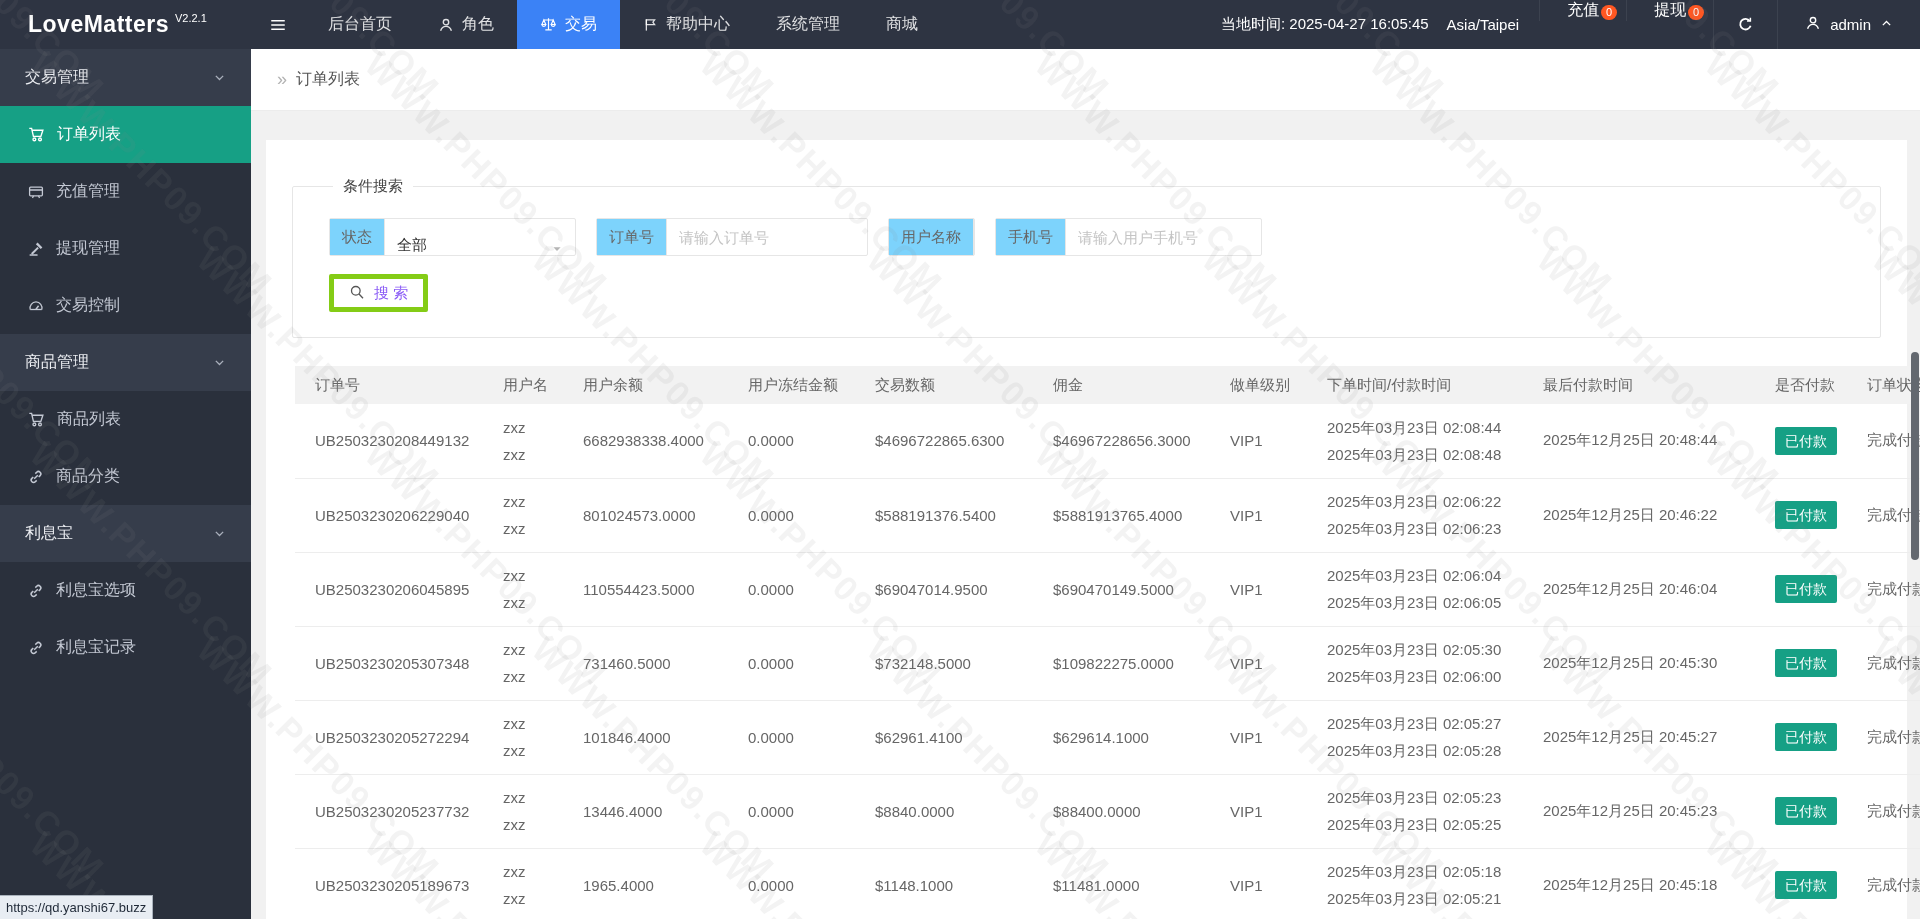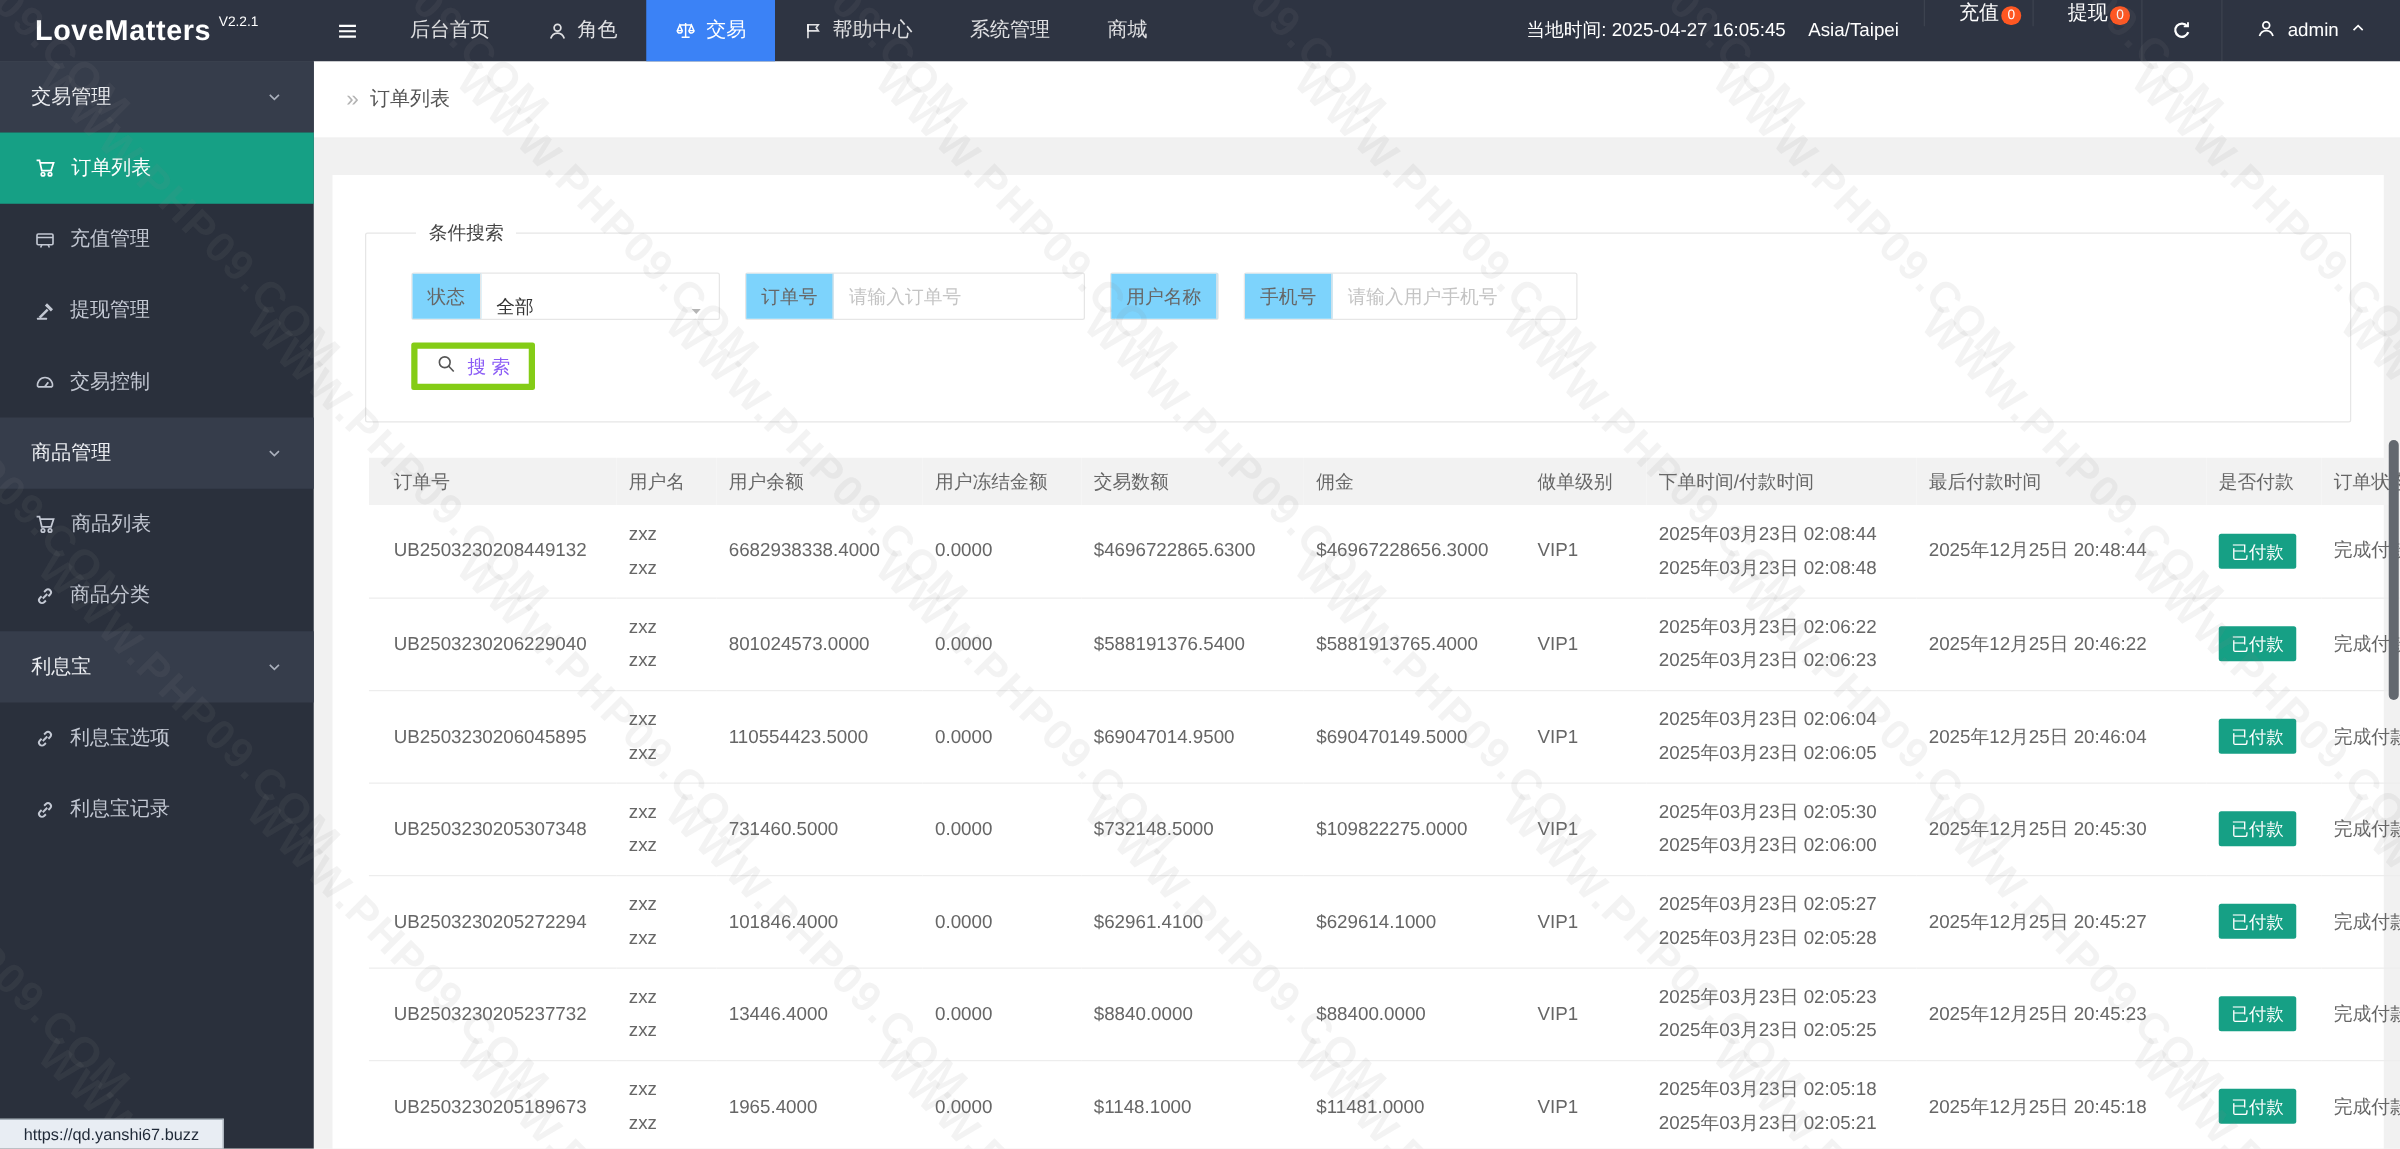--- a/index.html
+++ b/index.html
@@ -67,21 +67,21 @@
   thead th { background:#f2f2f2; height:38px; font-weight:normal; color:#666; font-size:15px; text-align:left; padding:0 10px; white-space:nowrap; }
   tbody td { height:74px; border-bottom:1px solid #ededed; color:#666; font-size:15px; padding:0 10px; vertical-align:middle; white-space:nowrap; }
   thead th:first-child, tbody td:first-child { padding-left:20px; }
   .line { line-height:27px; }
   .badge-paid { display:inline-block; background:#16a085; color:#fff; font-size:14px; padding:7px 10px; border-radius:2px; line-height:1; }
 
   
   #watermark-layer { position:absolute; inset:0; overflow:hidden; pointer-events:none; z-index:1500; }
   .wm { position:absolute; transform:rotate(45deg); font-size:34px; font-weight:bold; letter-spacing:2px; color:rgba(135,135,135,.10); white-space:nowrap; }
   .vscrollbar { position:absolute; right:1px; top:352px; width:8px; height:208px; background:#63686f; border-radius:4px; z-index:1600; }
-  .statusbar { position:absolute; left:0; bottom:0; background:#e8edf3; border:1px solid #a9b2bc; border-left:none; border-bottom:none; color:#1f2937; font-size:13px; padding:4px 19px; z-index:1700; }
+  .statusbar { position:absolute; left:0; bottom:0; background:#e8edf3; border:1px solid #a9b2bc; border-left:none; border-bottom:none; color:#1f2937; font-size:13px; padding:4px 6px; z-index:1700; }
 </style>
 </head>
 <body>
 
 <div id="app">
 
   <header>
     <div class="logo">
       <span class="logo-text">LoveMatters</span>
       <span class="logo-ver">V2.2.1</span>

